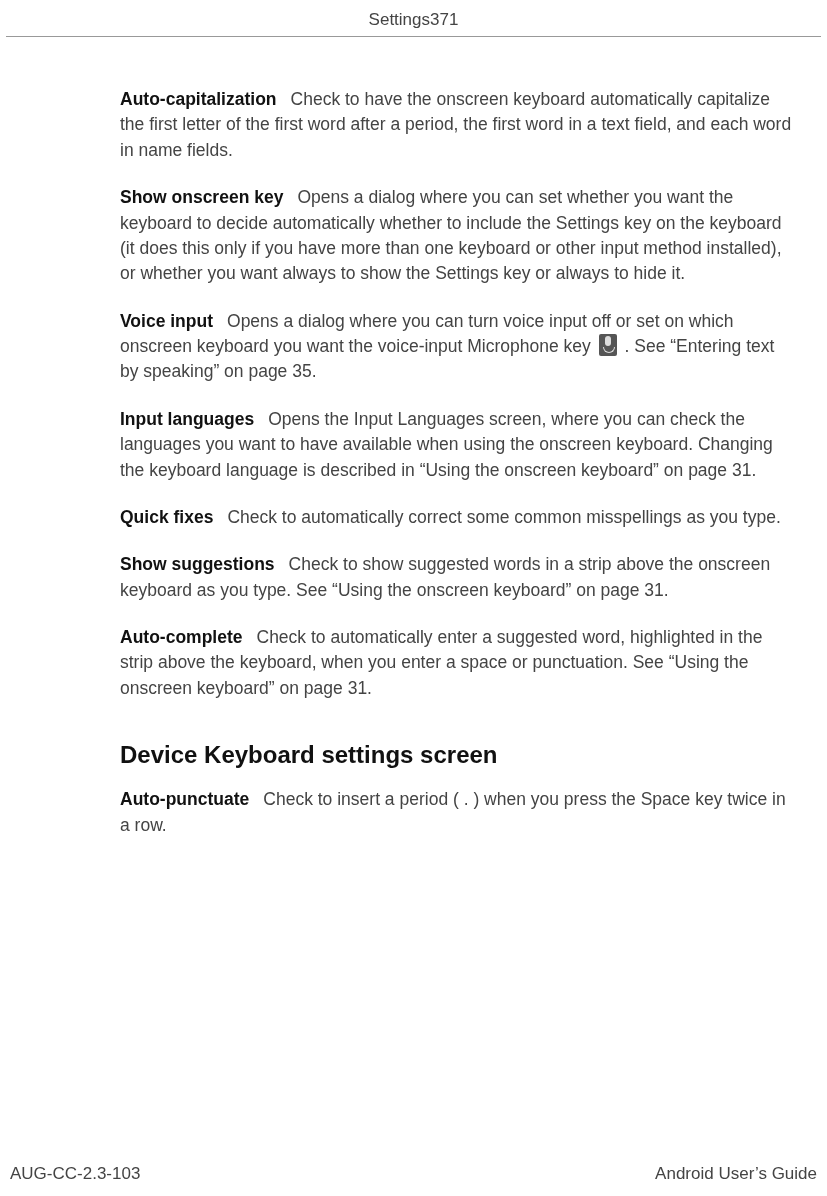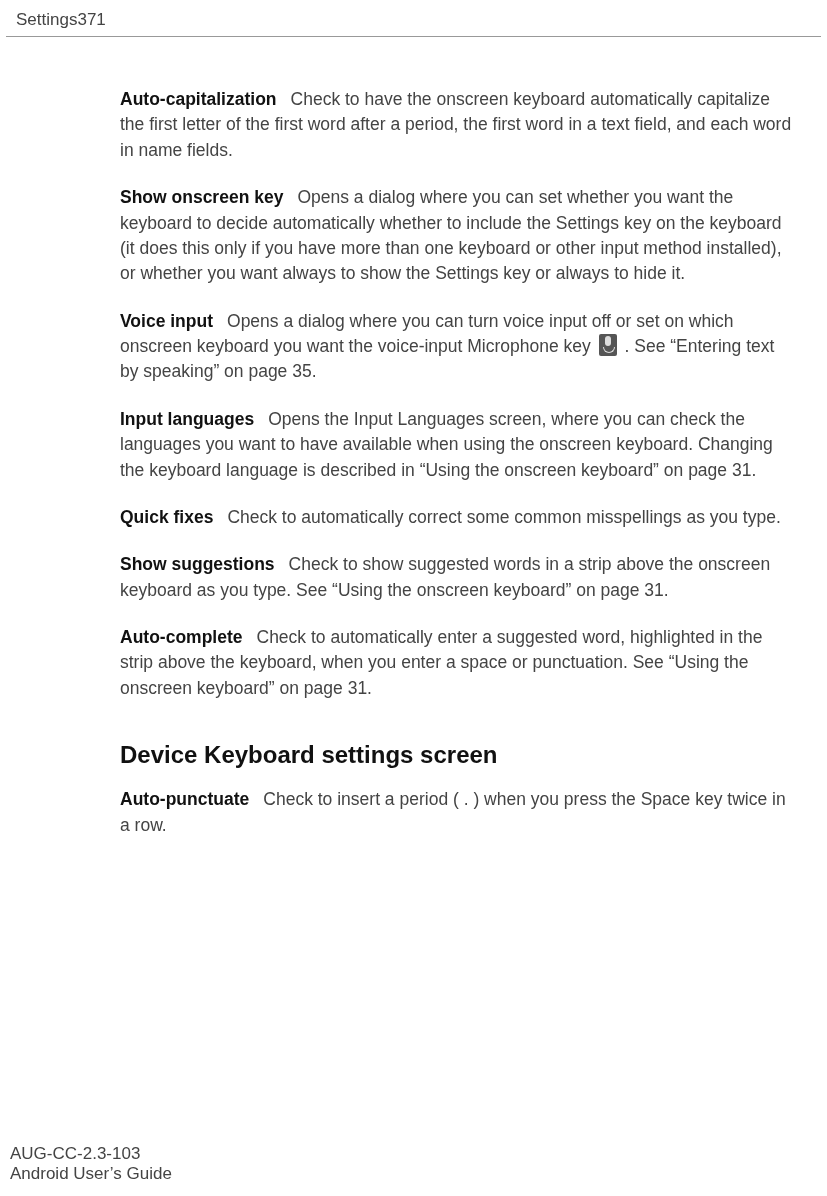--- a/index.html
+++ b/index.html
@@ -6,21 +6,21 @@
   body {
     width: 827px;
     height: 1196px;
     font-family: Arial, Helvetica, sans-serif;
     color: #222;
     background: #fff;
     position: relative;
   }
   .header {
     display: flex;
-    justify-content: flex-start;
+    justify-content: center;
     padding: 10px 10px 6px 10px;
     font-size: 17px;
     color: #444;
     border-bottom: 1px solid #999;
     margin: 0 6px;
   }
   .content {
     padding: 50px 30px 0 120px;
   }
   .entry {
@@ -76,21 +76,20 @@
   }
   .footer {
     position: absolute;
     bottom: 12px;
     left: 10px;
     right: 10px;
     display: flex;
     justify-content: space-between;
     font-size: 17px;
     color: #444;
-    flex-direction: column;
   }
 </style>
 </head>
 <body>
 
 <div class="header">
   <span>Settings</span>
   <span>371</span>
 </div>
 

